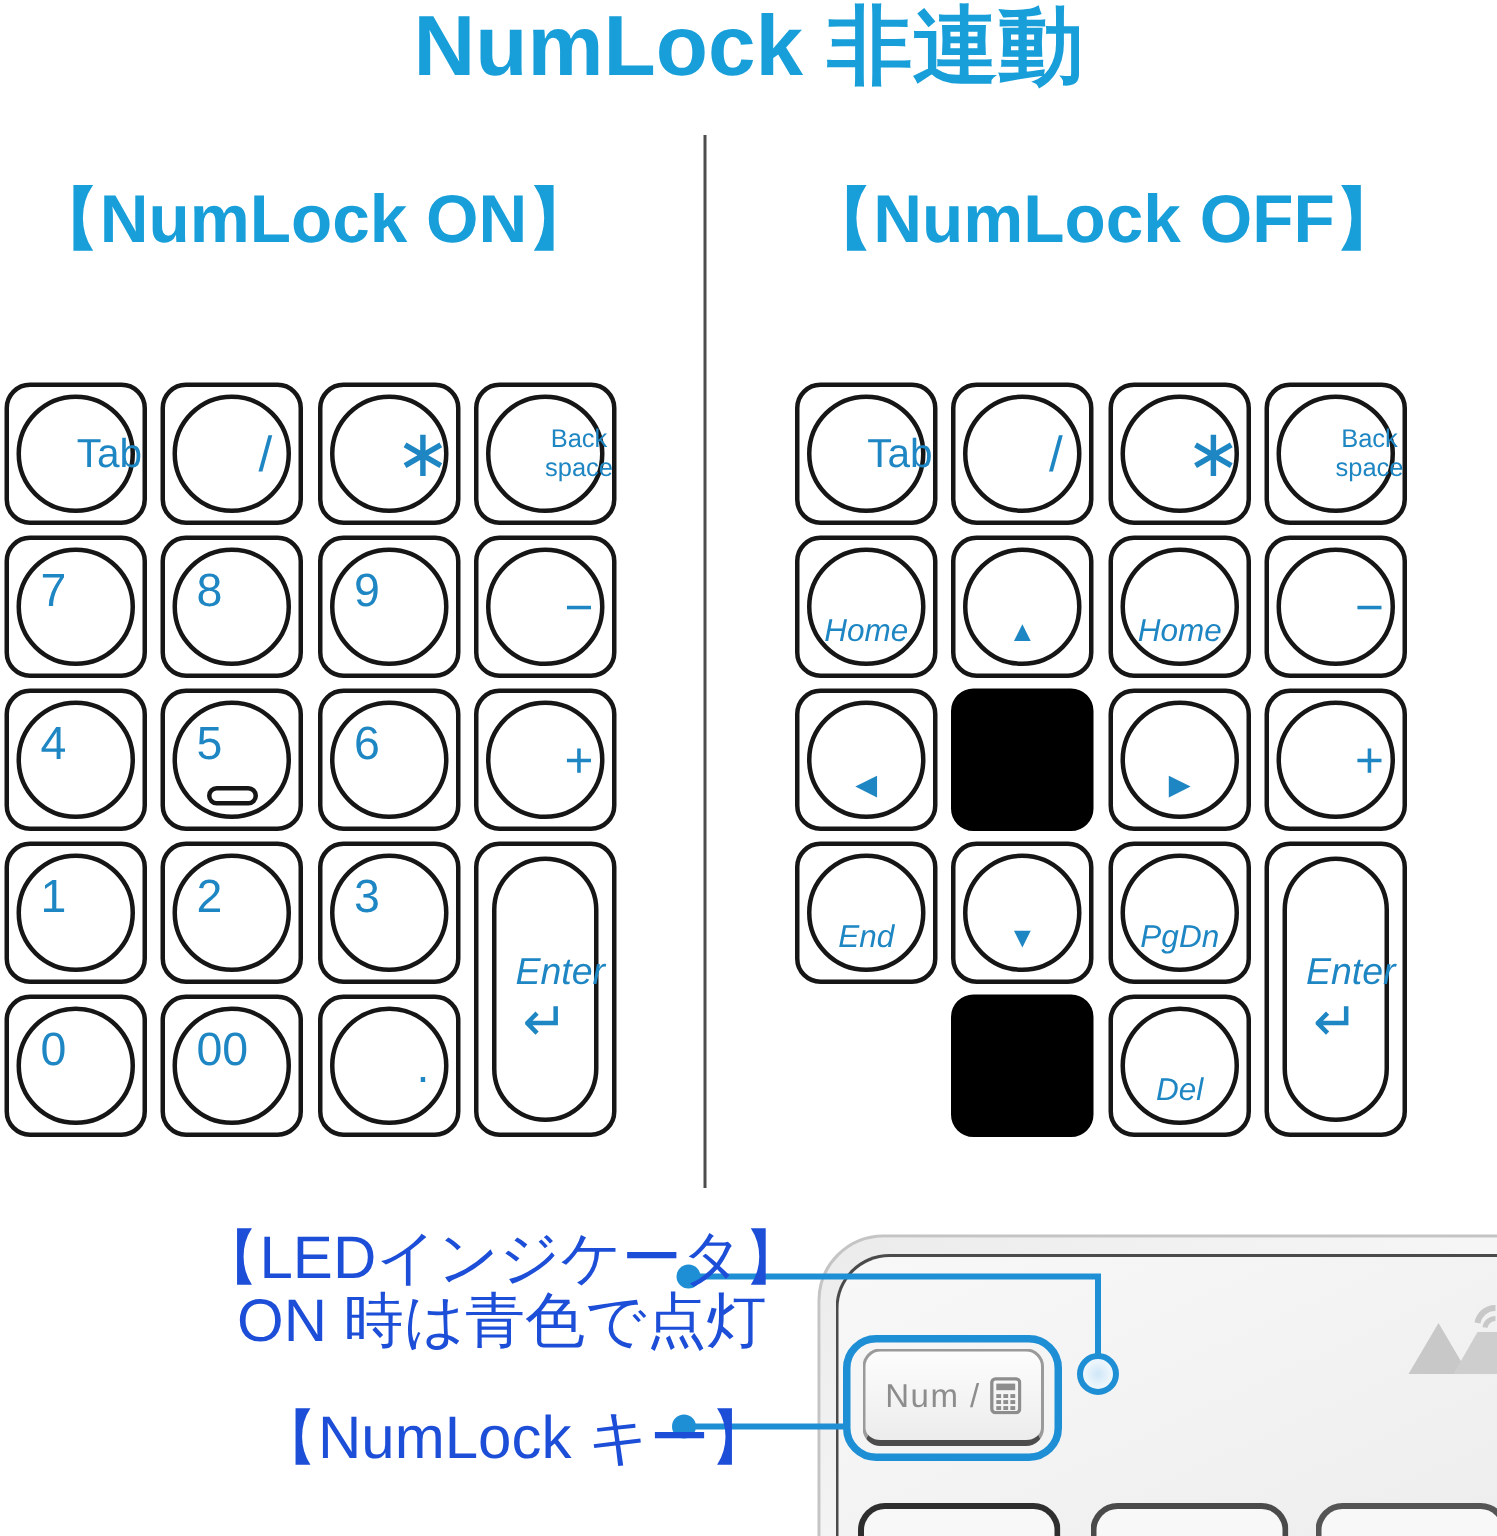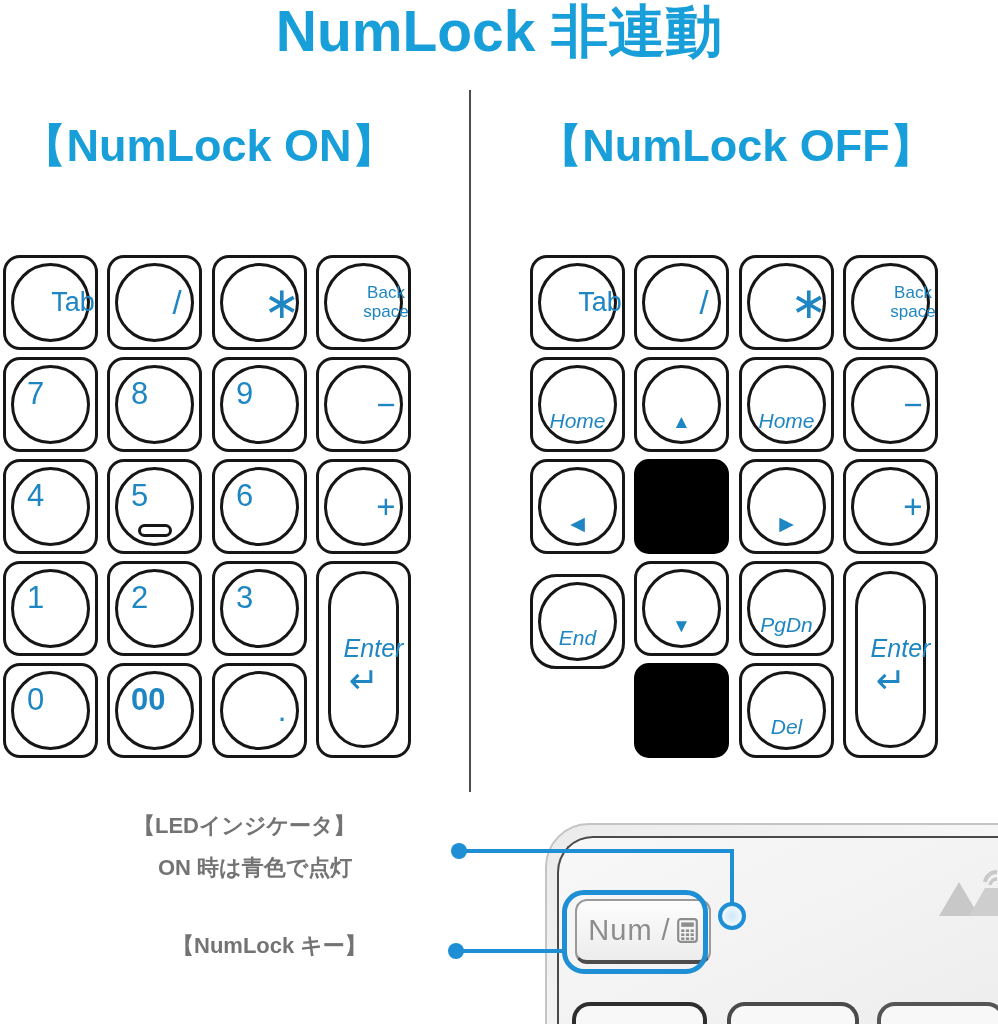--- a/index.html
+++ b/index.html
@@ -47,41 +47,41 @@
   .v-nav{font-size:21px;font-style:italic;}
   .v-arrow{font-size:19px;}
   .v-twoline{font-size:17px;line-height:1.1;white-space:pre-line;}
   .enterlab{position:absolute;left:0;right:0;top:70px;text-align:center;color:var(--keyblue);}
   .enter-text{font-size:25px;font-style:italic;padding-left:20px;}
   .enter-arrow{font-size:36px;line-height:0.9;margin-top:2px;}
   .bump{position:absolute;left:50%;transform:translateX(-50%);bottom:14px;width:34px;height:13px;
         box-sizing:border-box;border:3px solid var(--ink);border-radius:8px;background:#fff;z-index:2;}
 
   
-  .note{position:absolute;color:#737373;font-weight:700;font-size:22px;white-space:nowrap;}
+  .note{position:absolute;color:#1d4ed8;font-weight:400;font-size:40px;white-space:nowrap;}
   .note-led-title{left:133px;top:811px;}
   .note-led-desc{left:158px;top:853px;}
   .note-numlock{left:172px;top:931px;}
 
   
   .kb-body{position:absolute;left:545px;top:823px;width:465px;height:213px;box-sizing:border-box;
            background:linear-gradient(150deg,#ebebeb,#f6f6f6 55%,#efefef);
            border:2px solid #c4c4c4;border-radius:44px 0 0 0;}
   .kb-deck{position:absolute;left:557px;top:836px;width:455px;height:200px;box-sizing:border-box;
            border-top:2px solid #4a4a4a;border-left:2px solid #4a4a4a;border-radius:36px 0 0 0;
            background:linear-gradient(155deg,#f8f8f8,#ededed);}
   .photo-key{position:absolute;top:1002px;height:40px;box-sizing:border-box;background:#f8f8f8;
              border:4px solid #2e2e2e;border-bottom:none;border-radius:18px 18px 0 0;}
   .photo-key.k2{border-color:#4a4a4a;}
   .photo-key.k3{border-color:#555;}
-  .num-key{position:absolute;left:575px;top:899px;width:136px;height:65px;box-sizing:border-box;
+  .num-key{position:absolute;left:575px;top:899px;width:121px;height:65px;box-sizing:border-box;
            background:linear-gradient(180deg,#fdfdfd,#ececec);
            border:2px solid #9a9a9a;border-bottom:4px solid #4c4c4c;border-radius:12px;
            display:flex;align-items:center;justify-content:center;gap:6px;
-           color:#8d8d8d;font-size:29px;letter-spacing:1px;}
+           color:#8d8d8d;font-size:22px;letter-spacing:1px;}
   .num-outline{position:absolute;left:562px;top:890px;width:146px;height:84px;box-sizing:border-box;
                border:5px solid var(--callout);border-radius:22px;}
   .brand-logo{position:absolute;left:935px;top:866px;width:70px;height:56px;}
 
   
   .c-dot{position:absolute;width:16px;height:16px;border-radius:50%;background:var(--callout);}
   .c-line{position:absolute;background:var(--callout);}
   .led-circle{position:absolute;left:718px;top:902px;width:28px;height:28px;box-sizing:border-box;
               border:4px solid var(--callout);border-radius:50%;
               background:radial-gradient(circle,#cfe7f8 0%,#eaf4fb 55%,#f6fbff 100%);}
@@ -165,21 +165,21 @@
         <div class="stadium"></div>
         <div class="enterlab">
           <div class="enter-text">Enter</div>
           <div class="enter-arrow">↵</div>
         </div>
       </div>
       <div class="key kind-normal" style="left: 0px; top: 408px;">
         <div class="keycircle"></div>
         <div class="klabel lp-topleft">0</div>
       </div>
-      <div class="key kind-normal" style="left: 104px; top: 408px; font-weight: bold;">
+      <div class="key kind-normal" style="left: 104px; top: 408px;">
         <div class="keycircle"></div>
         <div class="klabel lp-topleft">00</div>
       </div>
       <div class="key kind-normal" style="left: 209px; top: 408px;">
         <div class="keycircle"></div>
         <div class="klabel lp-center">.</div>
       </div>
     </div>
   <div class="pad" id="pad-off">
       <div class="key kind-normal" style="left: 0px; top: 0px;">
@@ -221,21 +221,21 @@
       </div>
       <div class="key kind-black" style="left: 104px; top: 204px;"></div>
       <div class="key kind-normal" style="left: 209px; top: 204px;">
         <div class="keycircle"></div>
         <div class="klabel lp-bottom v-arrow">▶</div>
       </div>
       <div class="key kind-normal" style="left: 313px; top: 204px;">
         <div class="keycircle"></div>
         <div class="klabel lp-center v-op">+</div>
       </div>
-      <div class="key kind-normal" style="left: 0px; top: 319px; border-radius: 26px;">
+      <div class="key kind-normal" style="left: 0px; top: 306px;">
         <div class="keycircle"></div>
         <div class="klabel lp-bottom v-nav">End</div>
       </div>
       <div class="key kind-normal" style="left: 104px; top: 306px;">
         <div class="keycircle"></div>
         <div class="klabel lp-bottom v-arrow">▼</div>
       </div>
       <div class="key kind-normal" style="left: 209px; top: 306px;">
         <div class="keycircle"></div>
         <div class="klabel lp-bottom v-nav">PgDn</div>

